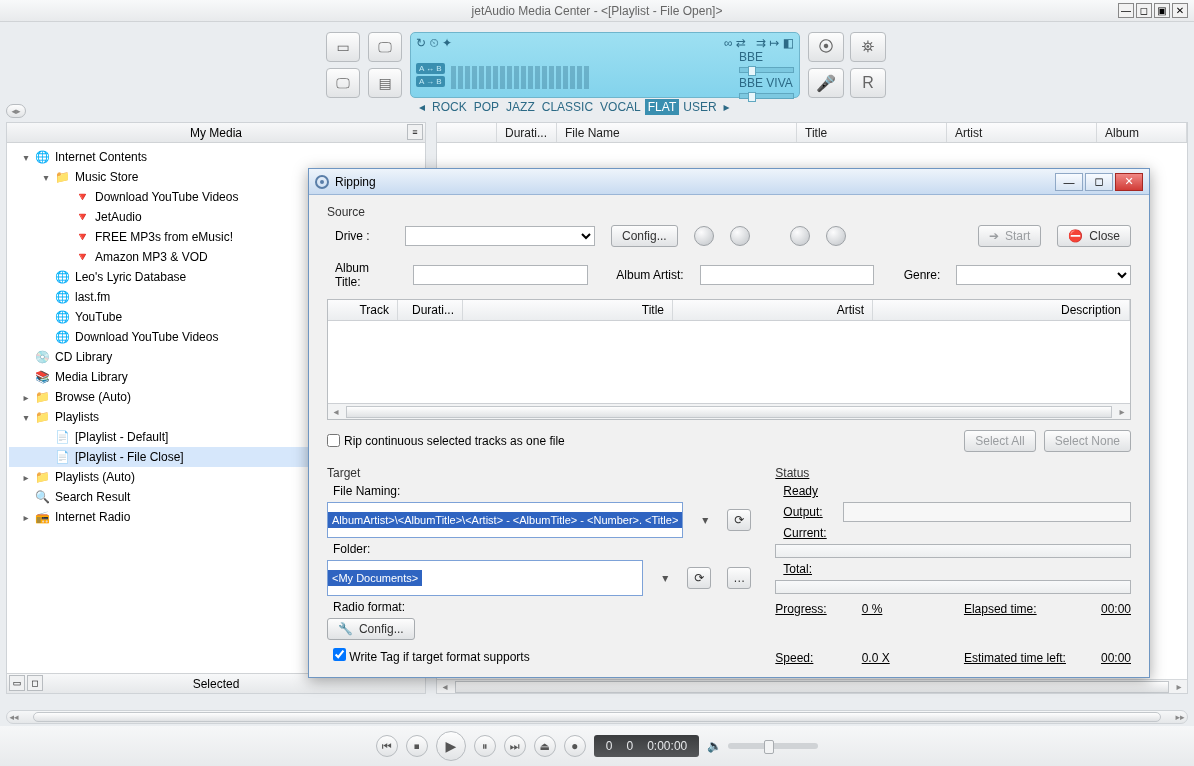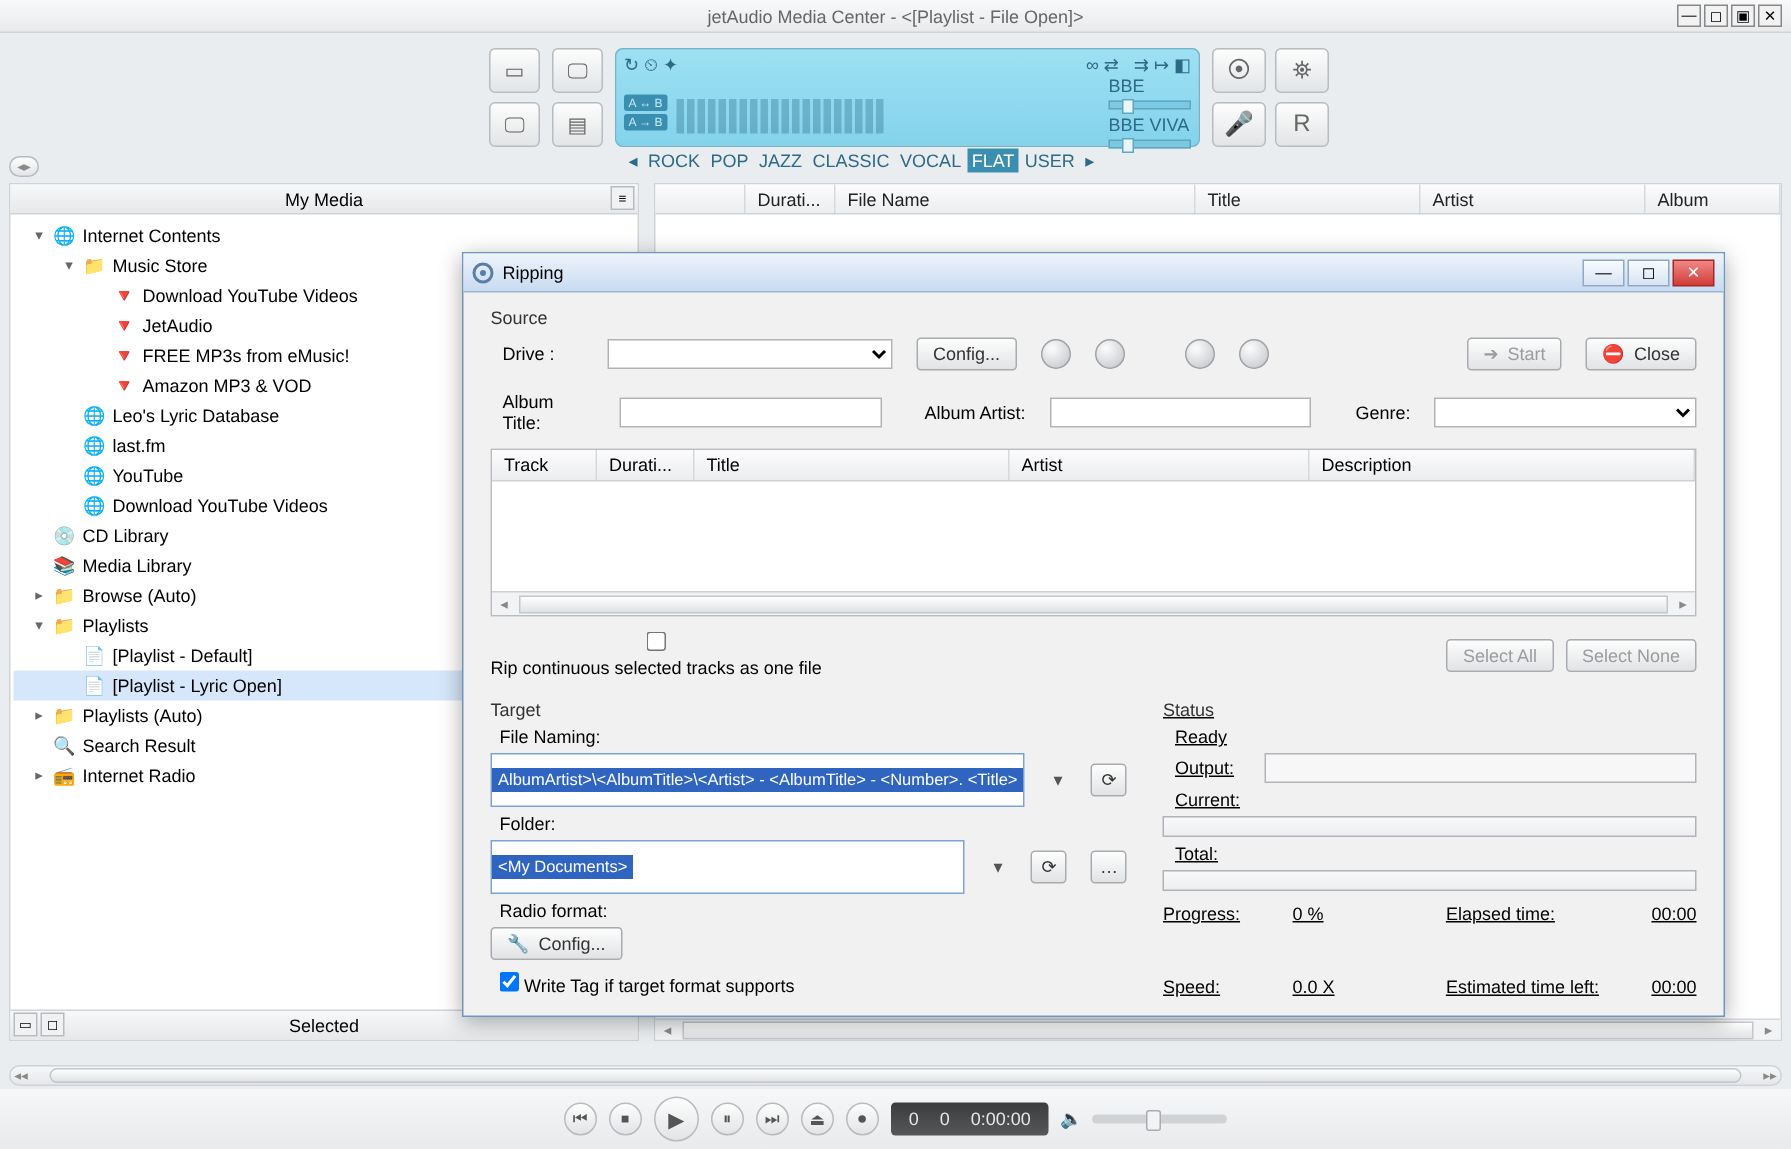--- a/index.html
+++ b/index.html
@@ -81,27 +81,27 @@
 .group-label { color:#333; font-size:12px; }
 .row { display:flex; align-items:center; gap:16px; }
 .thin-label { width:62px; text-align:left; padding-left:8px; }
 select, input[type=text] { border:1px solid #b0b4b8; background:#fff; height:20px; padding:0 4px; font-size:12px; }
 .btn { height:22px; border:1px solid #a8acb0; background:linear-gradient(#fdfdfd,#e1e3e5); border-radius:3px; padding:0 10px; cursor:pointer; display:inline-flex; align-items:center; gap:6px; color:#333; }
 .btn.disabled { color:#9a9da0; }
 .circ { width:20px; height:20px; border-radius:50%; background: radial-gradient(circle at 35% 30%, #fcfcfd, #bfc3c7); border:1px solid #9ea2a6; cursor:pointer; }
 .alb-row input { flex:1; }
 .tracktable { border:1px solid #b9bdc1; background:#fff; height:150px; display:flex; flex-direction:column; margin-top:4px; }
 .tracktable .hdr { display:flex; background:linear-gradient(#fcfcfd,#ebedef); border-bottom:1px solid #cdd0d4; }
-.tracktable .hdr div { padding:3px 8px; border-right:1px solid #d6d9dc; }
+.tracktable .hdr div { padding:3px 8px; border-right:1px solid #d6d9dc;text-align:right; }
 .tracktable .body { flex:1; }
 .tracktable .sb { height:16px; border-top:1px solid #cdd0d4; background:#f2f3f4; display:flex; align-items:center; }
 .tracktable .sb .l, .tracktable .sb .r { width:16px; text-align:center; color:#888; font-size:10px; }
 .tracktable .sb .th { flex:1; height:12px; margin:0 2px; border:1px solid #c3c7cb; background:linear-gradient(#fefefe,#e0e2e4); }
 .riprow { display:flex; align-items:center; gap:8px; margin-top:4px; }
-.riprow label { display:flex; align-items:center; gap:4px;flex-direction:column; }
+.riprow label { display:flex; align-items:flex-start; gap:4px; }
 .riprow .spacer { flex:1; }
 .bottom { display:flex; gap:24px; margin-top:8px; flex:1; }
 .target, .status { display:flex; flex-direction:column; gap:4px; }
 .target { flex:1.05; }
 .status { flex:1;text-decoration:underline; }
 .hl-combo { height:36px; border:1px solid #7da2d8; background:#fff; display:flex; align-items:center; padding:0; overflow:hidden; }
 .hl-combo span { background:#2f64c1; color:#fff; padding:2px 4px; white-space:nowrap; font-size:11px; }
 .mini { width:24px; padding:0; justify-content:center; }
 .progress { height:14px; border:1px solid #b0b4b8; background:linear-gradient(#f8f9fa,#eceeef); }
 .stat-grid { display:grid; grid-template-columns: auto 1fr auto auto; column-gap:16px; row-gap:3px; margin-top:4px;gap:35px; }
@@ -280,21 +280,21 @@
           <span>Playlists</span>
         </div>
         <div class="tree-item lv2">
           <span class="exp"></span>
           <span class="ticon">📄</span>
           <span>[Playlist - Default]</span>
         </div>
         <div class="tree-item lv2 sel">
           <span class="exp"></span>
           <span class="ticon">📄</span>
-          <span>[Playlist - Lyric Open]</span>
+          <span>[Playlist - File Close]</span>
         </div>
         <div class="tree-item lv1">
           <span class="exp">▸</span>
           <span class="ticon">📁</span>
           <span>Playlists (Auto)</span>
         </div>
         <div class="tree-item lv1">
           <span class="exp"></span>
           <span class="ticon">🔍</span>
           <span>Search Result</span>

